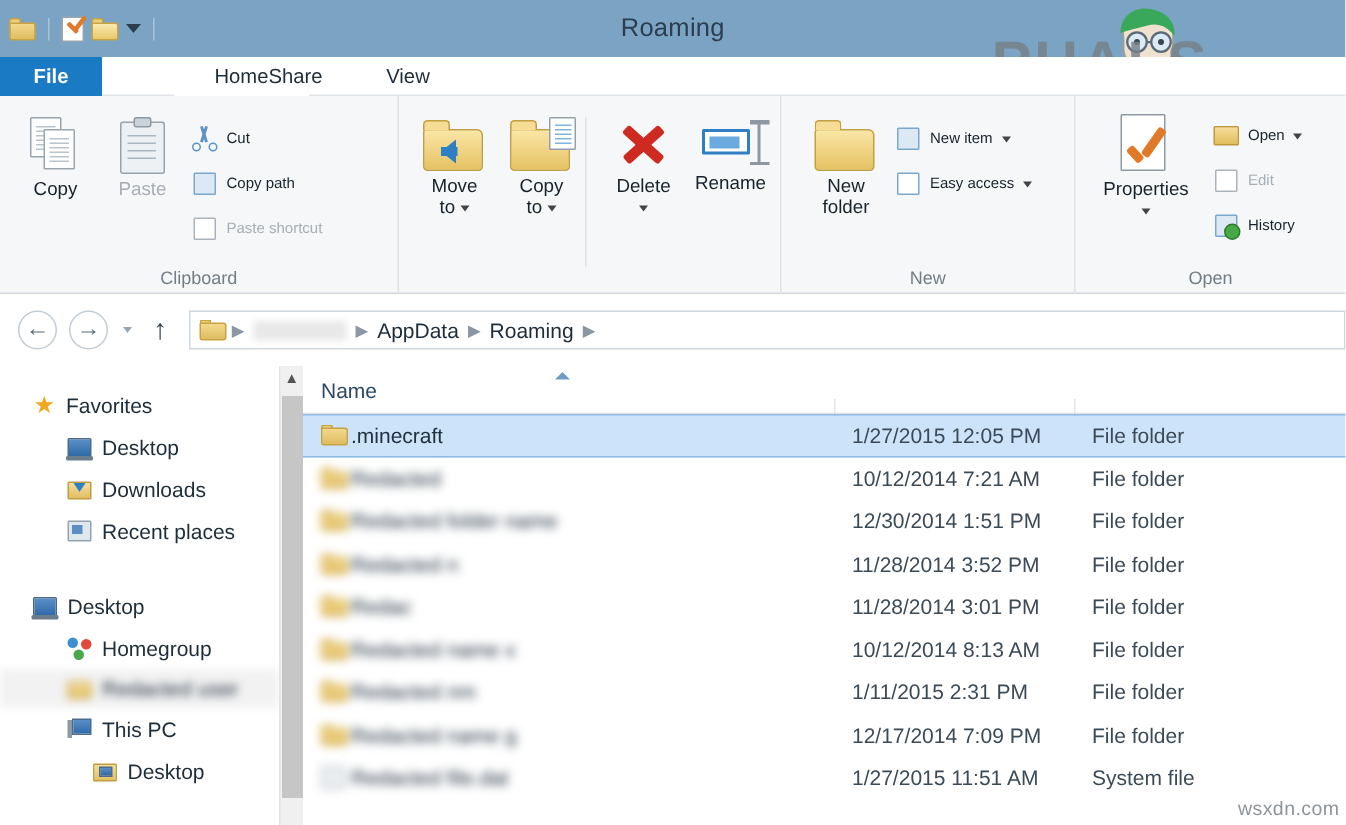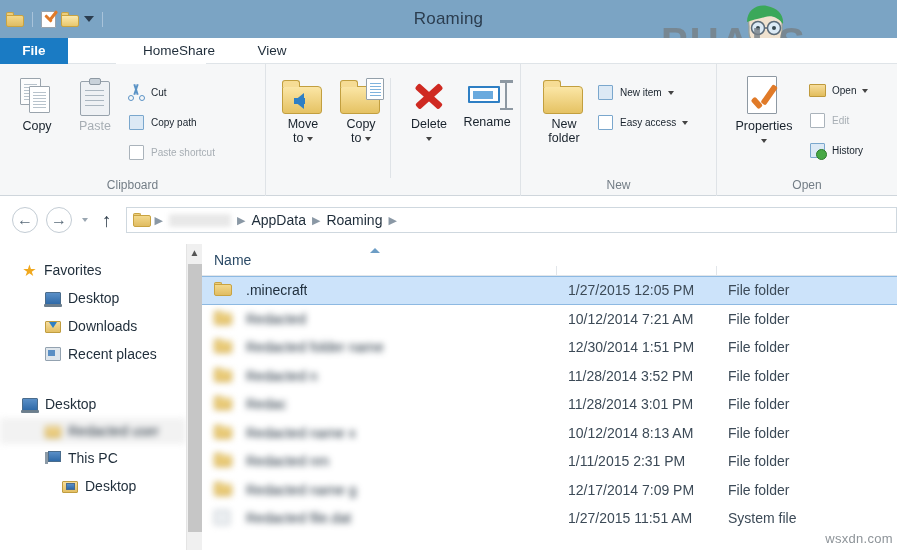--- a/index.html
+++ b/index.html
@@ -337,21 +337,21 @@
   }
   .rows { position: relative; }
   .row {
     display: flex; align-items: center; height: 28.5px;
     font-size: 14px; color: #22313f;
   }
   .row.selected {
     background: #cce3fa; border-top: 1px solid #8db9e2; border-bottom: 1px solid #8db9e2;
   }
   .cell-name {
-    width: 354px; display: flex; gap: 16px; padding-left: 12px;
+    width: 354px; display: flex; align-items: center; gap: 4px; padding-left: 12px;
     overflow: hidden; white-space: nowrap;
   }
   .cell-date { width: 160px; padding-left: 12px; color: #3c4a57; }
   .cell-type { flex: 1; padding-left: 12px; color: #3c4a57; }
   .row.blurred .cell-name { filter: blur(3.2px); }
   .name-text { overflow: hidden; text-overflow: ellipsis; }
 
   
   .wm-appuals {
     position: absolute; right: 6px; top: 2px; width: 230px; height: 62px;
@@ -621,20 +621,28 @@
         <span class="recent"></span>
         <span>Recent places</span>
       </div>
 
       <div style="height:22px;"></div>
 
       <div class="nav-item lvl0">
         <span class="monitor"></span>
         <span>Desktop</span>
       </div>
+      <div class="nav-item lvl1">
+        <span class="homegroup">
+            <i></i>
+            <i></i>
+            <i></i>
+          </span>
+        <span>Homegroup</span>
+      </div>
       <div class="nav-item lvl1 blurred" style="background:#f2f2f2;height:26px;">
         <span class="dl-folder">
             <span class="bk"></span>
           </span>
         <span>Redacted user</span>
       </div>
       <div class="nav-item lvl1">
         <span class="thispc">
           <span class="st"></span>
             <span class="scr"></span>

